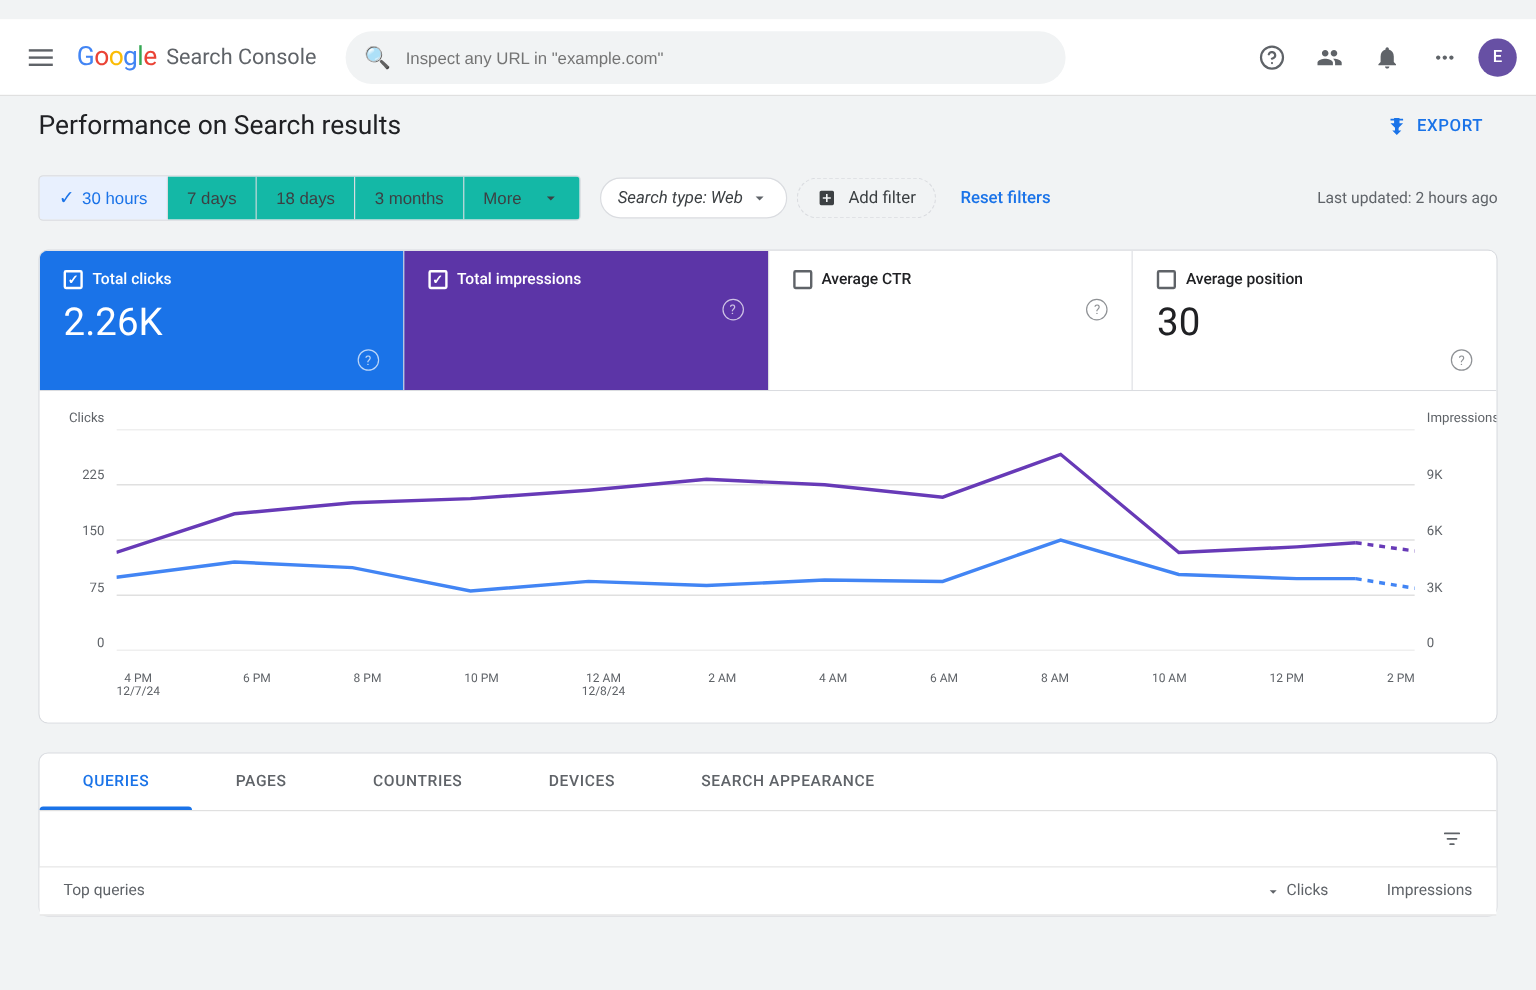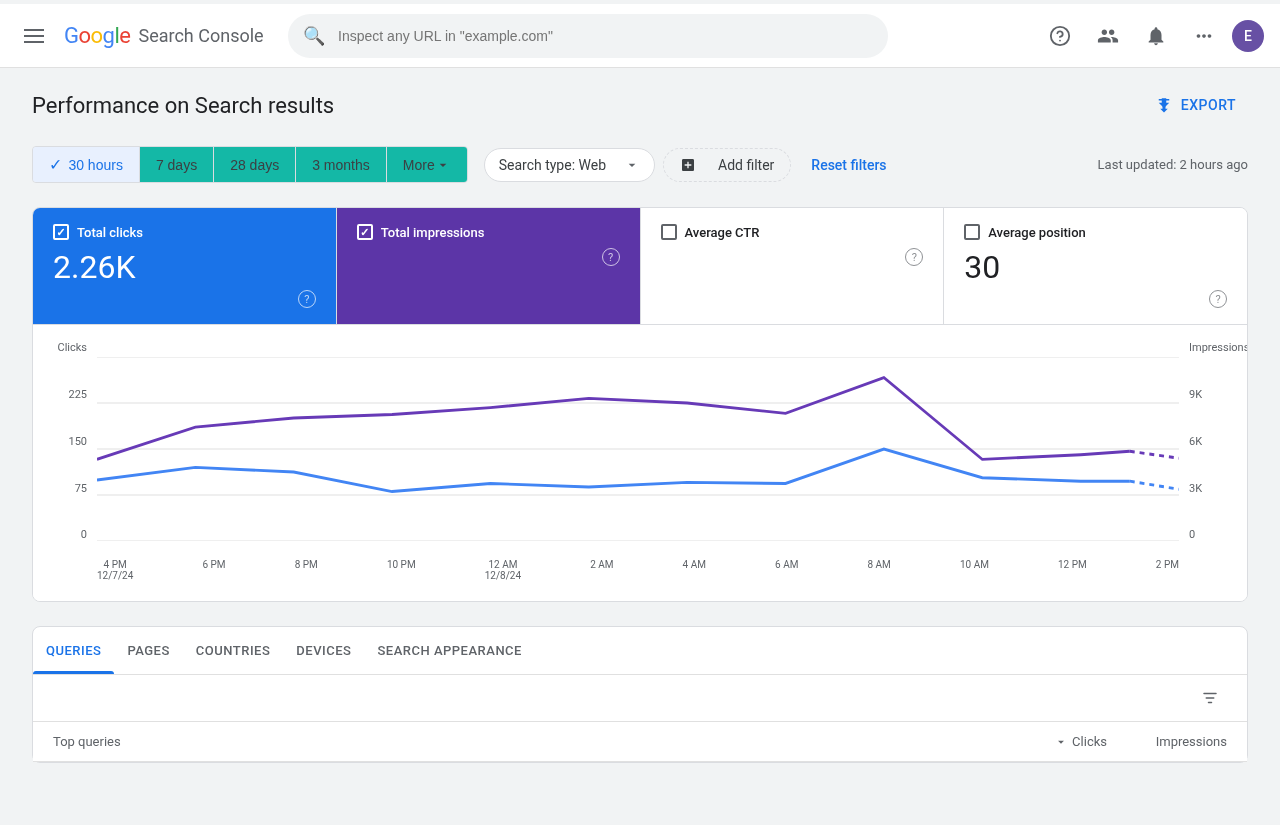--- a/index.html
+++ b/index.html
@@ -12,21 +12,21 @@
 
     
     .top-nav {
       display: flex;
       align-items: center;
       background: #fff;
       padding: 0 16px;
       height: 64px;
       border-bottom: 1px solid #e0e0e0;
       position: sticky;
-      top: 4px;
+      top: 16px;
       z-index: 100;
     }
     .nav-left {
       display: flex;
       align-items: center;
       gap: 12px;
     }
     .hamburger-icon {
       cursor: pointer;
       padding: 8px;
@@ -183,33 +183,34 @@
     .time-btn .check-icon { color: #1a73e8; font-size: 16px; }
 
     .filter-chips {
       display: flex;
       gap: 8px;
       align-items: center;
     }
     .filter-chip {
       display: flex;
       align-items: center;
-      gap: 18px;
+      gap: 6px;
       padding: 8px 14px;
       border: 1px solid #dadce0;
       border-radius: 24px;
       background: #fff;
       cursor: pointer;
       font-size: 14px;
       color: #3c4043;
+      font-style: italic;
     }
     .add-filter-btn {
       display: flex;
       align-items: center;
-      gap: 22px;
+      gap: 10px;
       padding: 8px 16px;
       border: 1px dashed #dadce0;
       border-radius: 24px;
       background: transparent;
       cursor: pointer;
       font-size: 14px;
       color: #3c4043;
     }
     .reset-filters-btn {
       color: #1a73e8;
@@ -301,21 +302,21 @@
     .table-section {
       background: #fff;
       border-radius: 8px;
       border: 1px solid #dadce0;
     }
     .table-tabs {
       display: flex;
       border-bottom: 1px solid #e0e0e0;
     }
     .table-tab {
-      padding: 16px 13px;
+      padding: 16px 36px;
       font-size: 13px;
       font-weight: 500;
       color: #5f6368;
       cursor: pointer;
       letter-spacing: 0.5px;
       text-transform: uppercase;
       position: relative;
     }
     .table-tab.active {
       color: #1a73e8;
@@ -435,26 +436,26 @@
   <div class="filter-bar">
     <div class="time-filter-group">
       <button class="time-btn active">
         <span class="check-icon">✓</span>
         <span>30 hours</span>
       </button>
       <button class="time-btn">
         <span>7 days</span>
       </button>
       <button class="time-btn">
-        <span>28 days</span>
+        <span>18 days</span>
       </button>
       <button class="time-btn">
         <span>3 months</span>
       </button>
-      <button class="time-btn" style="display:flex;align-items:center;gap:0;">
+      <button class="time-btn" style="display:flex;align-items:center;gap:16px;">
         <span>More</span>
         <svg width="16" height="16" viewBox="0 0 24 24" fill="#3c4043">
             <path d="M7 10l5 5 5-5z"></path>
           </svg>
       </button>
     </div>
 
     <div class="filter-chips">
       <div class="filter-chip">
         <span>Search type: Web</span>

